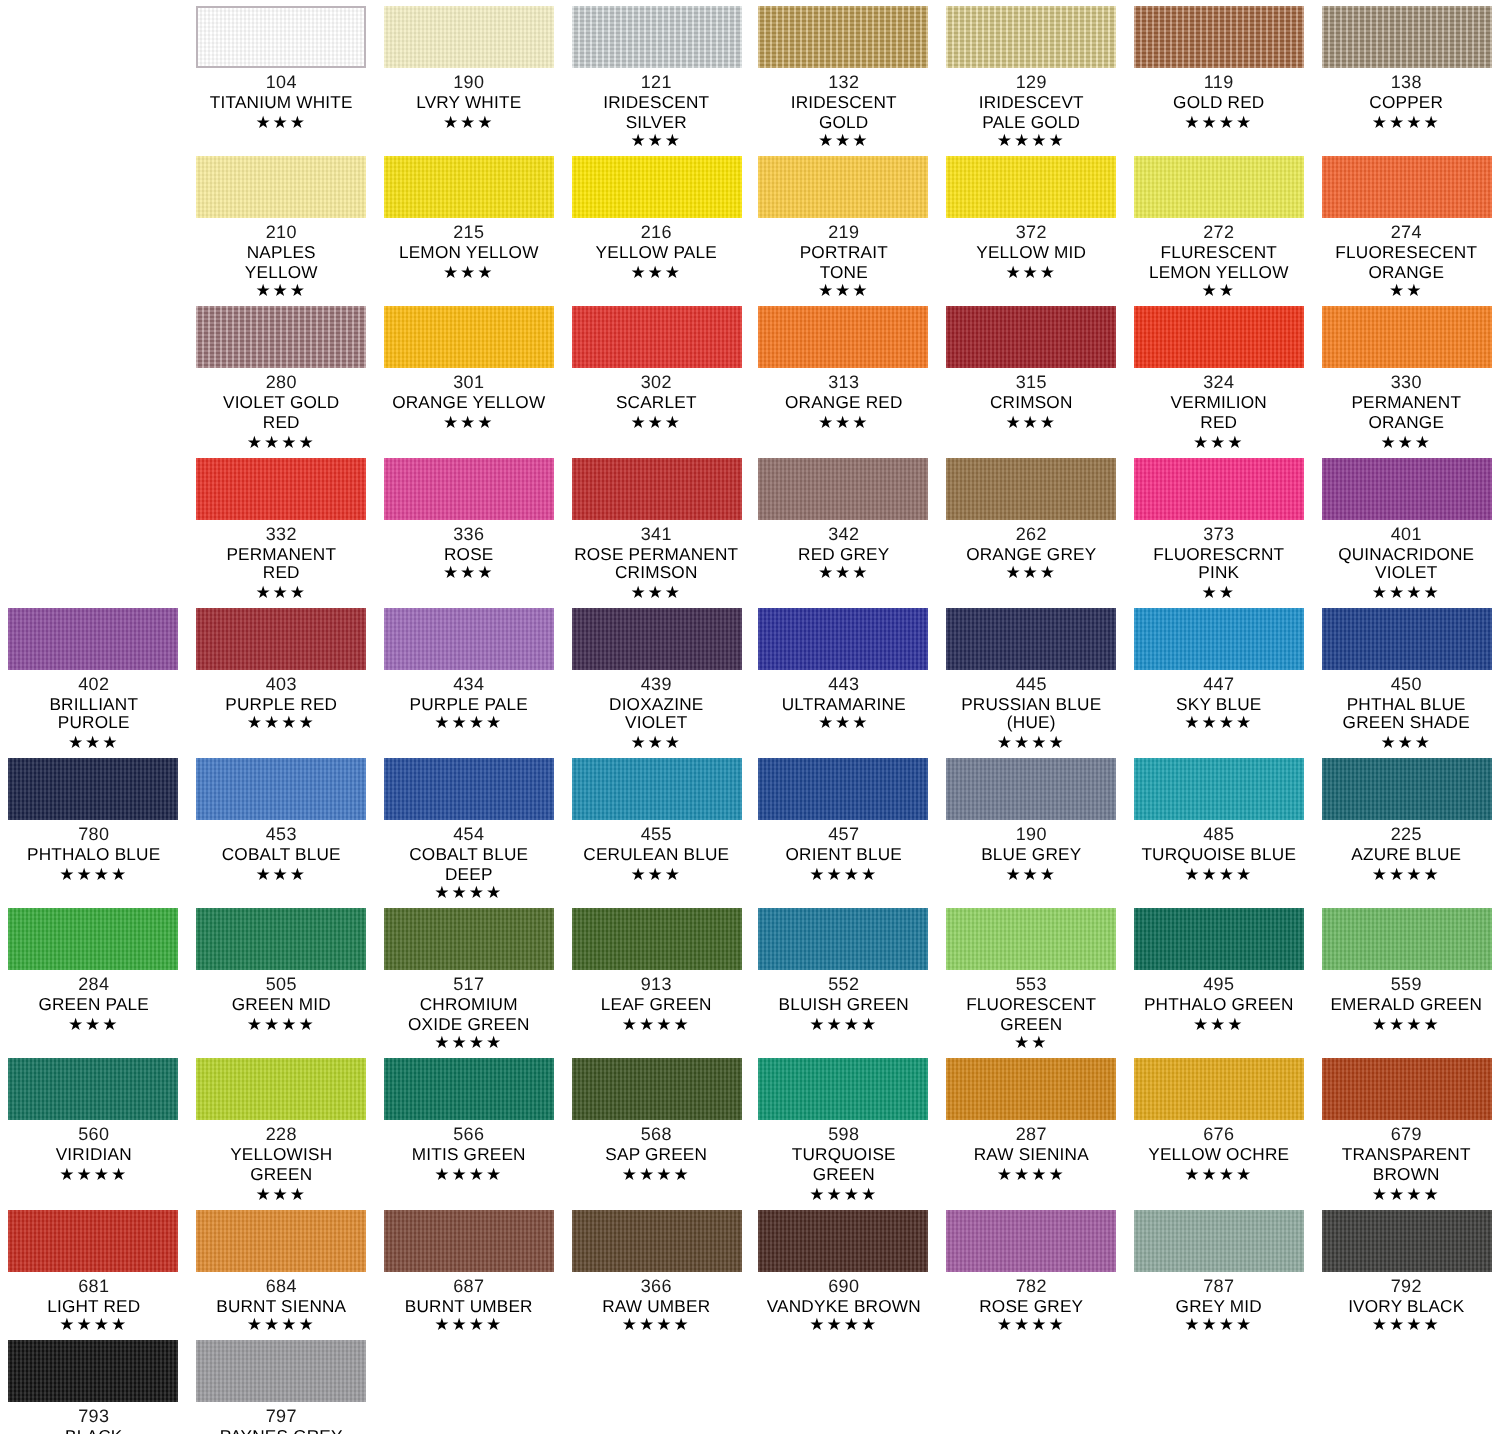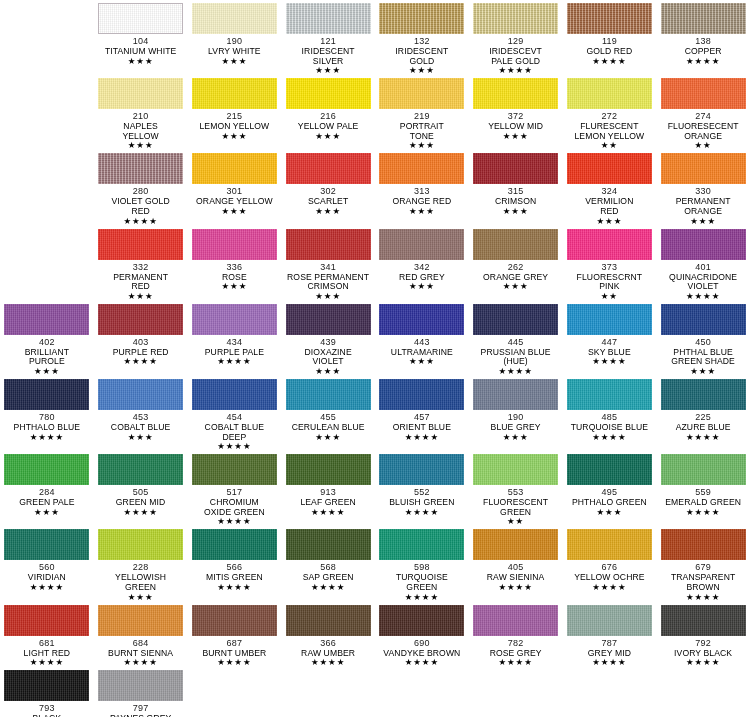--- a/index.html
+++ b/index.html
@@ -459,21 +459,21 @@
         </div>
         <div class="cell">
           <div class="chip" style="background: rgb(14, 148, 112);"></div>
           <div class="code">598</div>
           <div class="cname">TURQUOISE
 GREEN</div>
           <div class="stars">★★★★</div>
         </div>
         <div class="cell">
           <div class="chip" style="background: rgb(207, 132, 24);"></div>
-          <div class="code">405</div>
+          <div class="code">287</div>
           <div class="cname">RAW SIENINA</div>
           <div class="stars">★★★★</div>
         </div>
         <div class="cell">
           <div class="chip" style="background: rgb(224, 168, 26);"></div>
           <div class="code">676</div>
           <div class="cname">YELLOW OCHRE</div>
           <div class="stars">★★★★</div>
         </div>
         <div class="cell">

